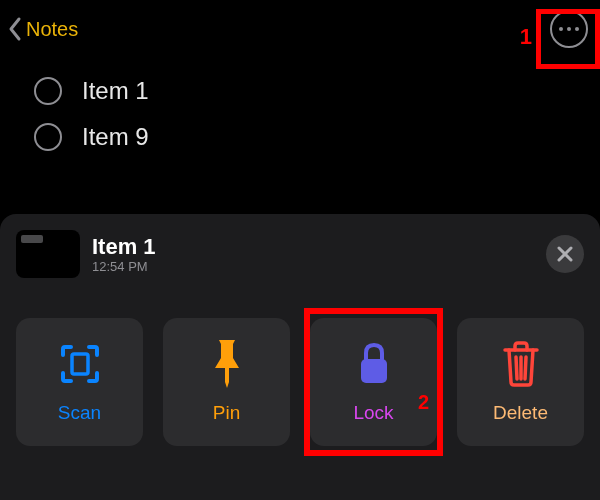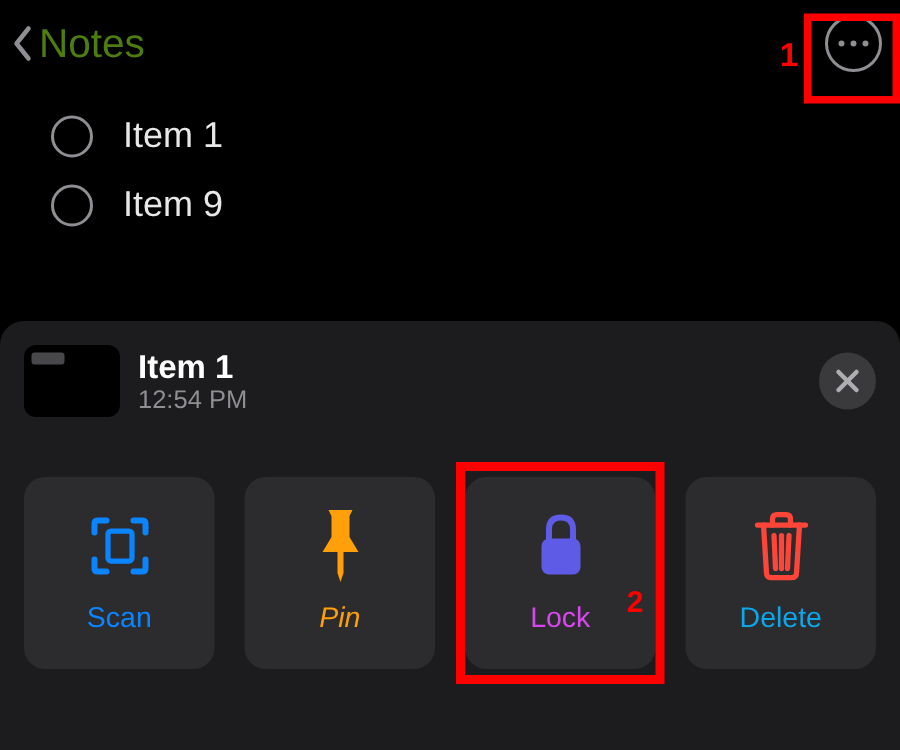--- a/index.html
+++ b/index.html
@@ -23,22 +23,22 @@
     .nav-left {
       display: flex;
       align-items: center;
       gap: 2px;
       color: #8e8e93;
     }
     .chevron {
       width: 18px; height: 28px;
     }
     .nav-title {
-      font-size: 27px;
-      color: #4d7c0f;
+      font-size: 20px;
+      color: #eab308;
       font-weight: 400;
     }
     .more-wrap {
       position: relative;
       padding: 2px;
     }
     .more-btn {
       width: 38px; height: 38px;
       border-radius: 50%;
       border: 2px solid #8e8e93;
@@ -118,21 +118,21 @@
     .sheet-title-block {
       flex: 1;
       min-width: 0;
     }
     .sheet-title {
       font-size: 22px;
       font-weight: 700;
       color: #fff;
     }
     .sheet-time {
-      font-size: 17px;
+      font-size: 13px;
       color: #8e8e93;
       font-weight: 400;
       margin-top: -1px;
     }
     .close-btn {
       width: 38px; height: 38px;
       border-radius: 50%;
       background: #3a3a3c;
       display: flex;
       align-items: center;
@@ -158,23 +158,23 @@
       gap: 14px;
       cursor: pointer;
       position: relative;
     }
     .action .aicon { height: 48px; display:flex; align-items:center; justify-content:center; }
     .action-label {
       font-size: 19px;
       font-weight: 400;
     }
     .c-scan { color: #0a84ff; }
-    .c-pin  { color: #ff9f0a; font-style: italic; }
+    .c-pin  { color: #ff9f0a; }
     .c-lock { color: #d946ef; }
-    .c-delete { color: #0ea5e9; }
+    .c-delete { color: #fdba74; }
     .hl2 {
       position: absolute;
       pointer-events: none;
       border: 6px solid #ff0000;
       top: -10px; left: -6px; right: -6px; bottom: -10px;
     }
     .hl2-label {
       position: absolute;
       right: 8px;
       bottom: 32px;

